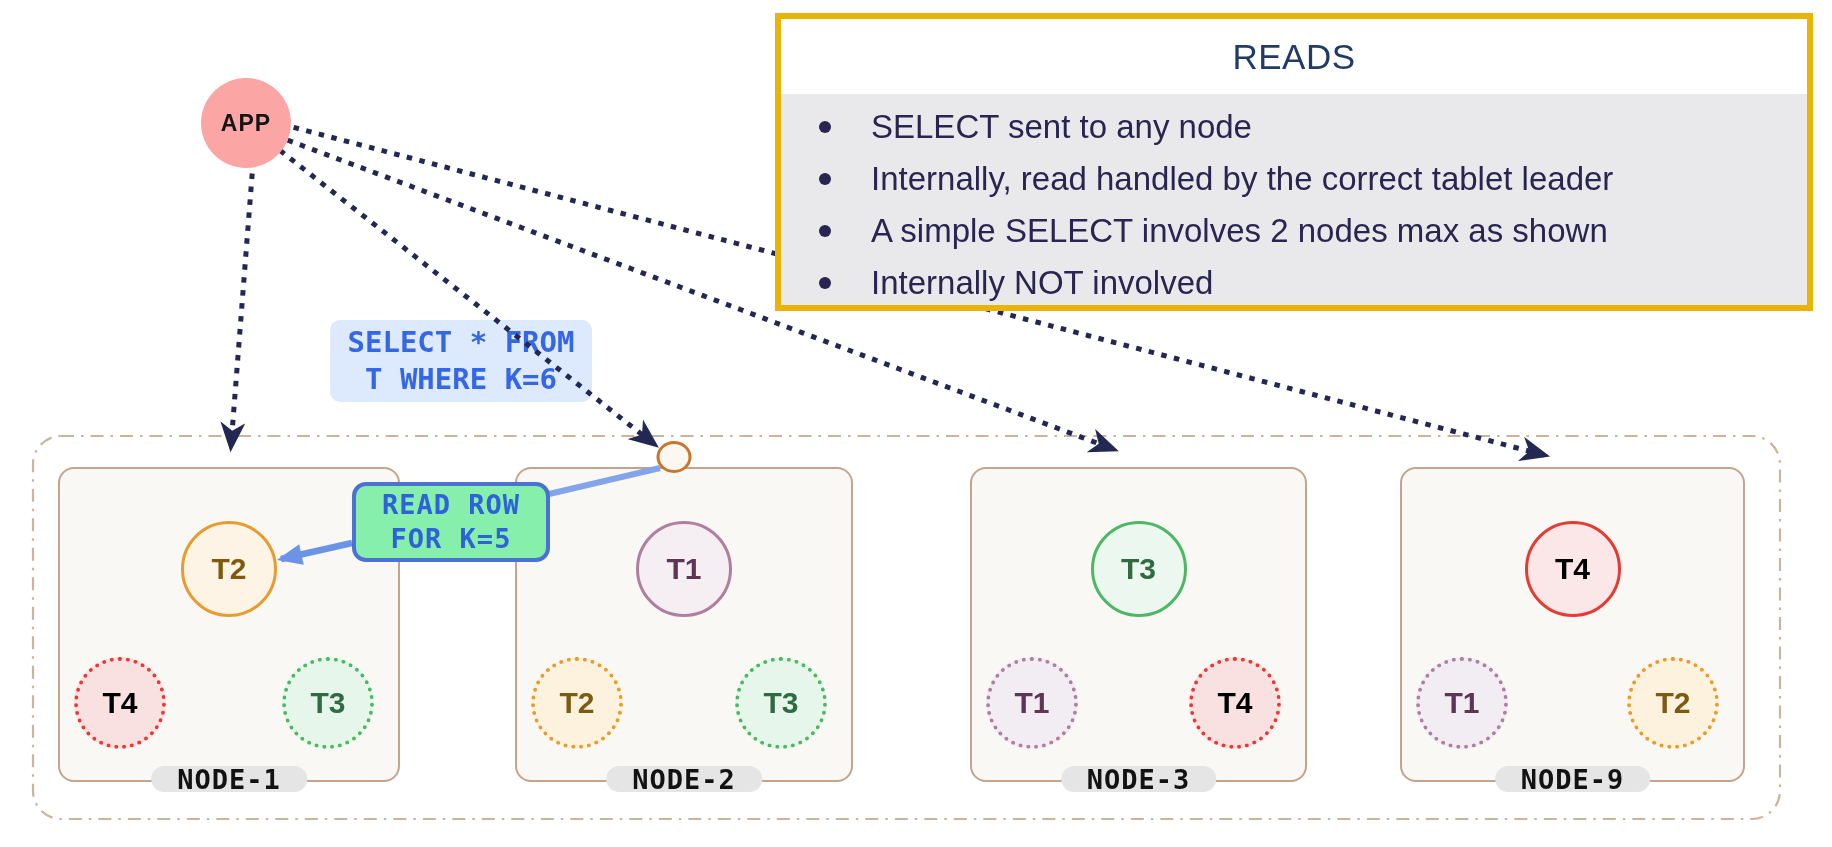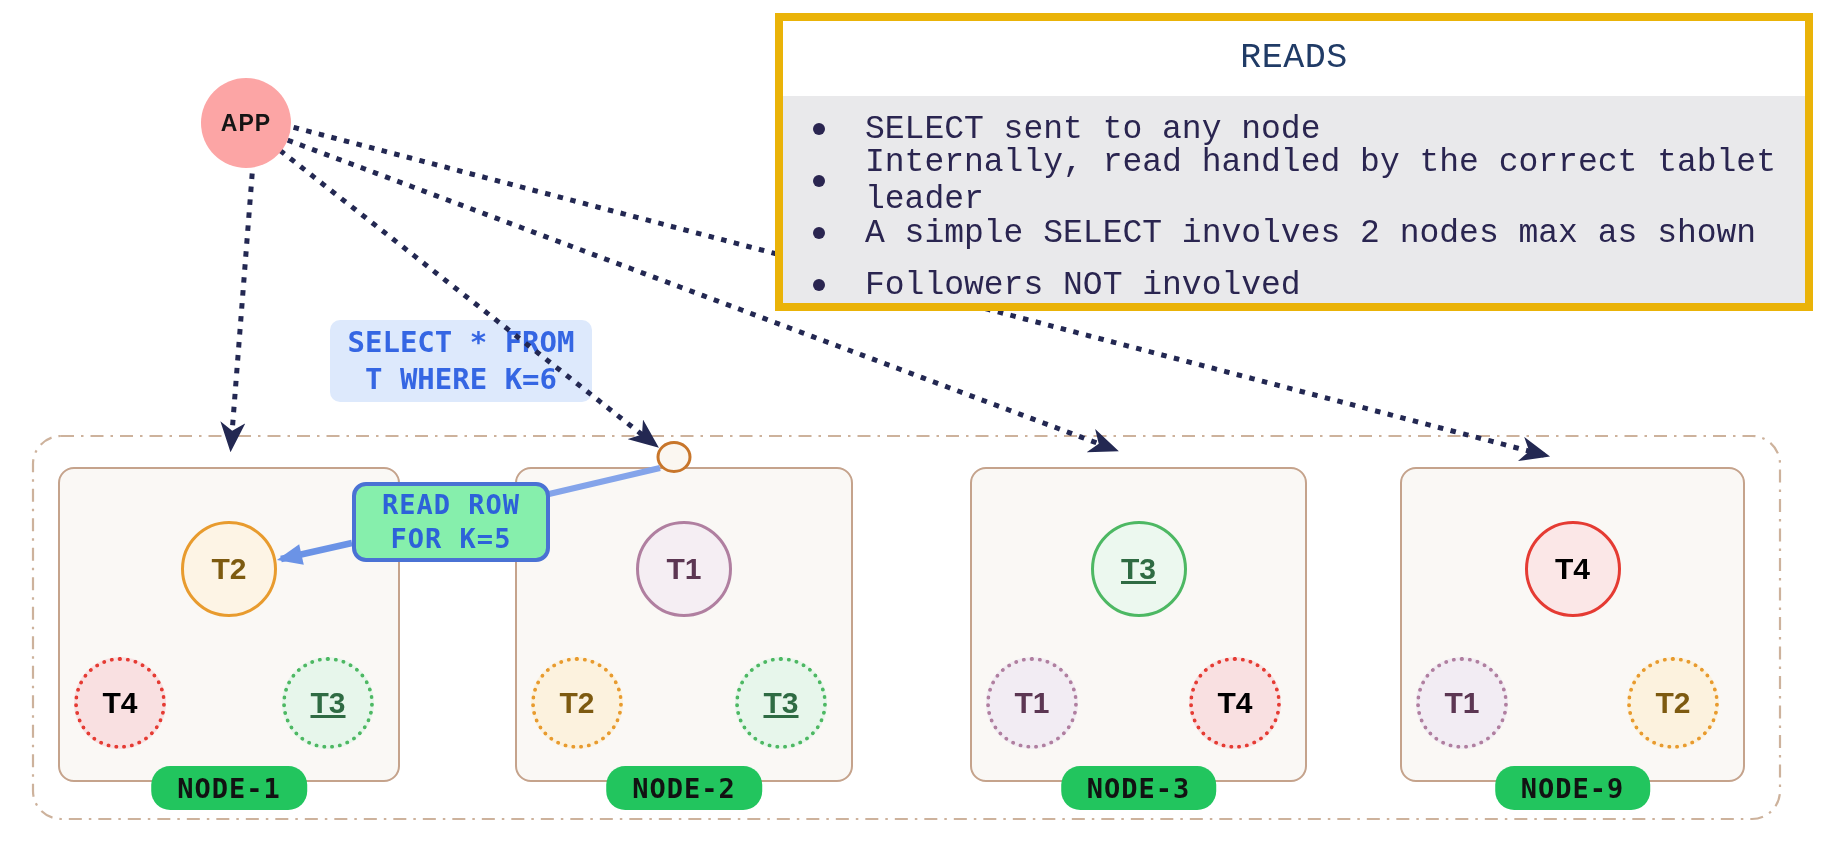--- a/index.html
+++ b/index.html
@@ -9,30 +9,30 @@
     background:#ffffff; font-family:"Liberation Sans", sans-serif;
   }
   .layer-nodes { position:absolute; inset:0; z-index:1; }
   .overlay-svg { position:absolute; inset:0; z-index:2; pointer-events:none; }
   .layer-top { position:absolute; inset:0; z-index:3; pointer-events:none; }
   .layer-top > * { pointer-events:auto; }
 
   
   .info-panel {
     position:absolute; left:775px; top:13px; width:1038px; height:298px;
-    border:8px solid #eab308; background:#ffffff;font-family:Liberation Mono, monospace;
+    border:6px solid #eab308; background:#ffffff;
   }
   .info-title {
     height:75px; line-height:75px; text-align:center;
     font-size:35px; font-weight:500; color:#203b66; letter-spacing:0.5px;
     background:#ffffff;
   }
   .info-body {
     position:absolute; left:0; right:0; top:75px; bottom:0;
-    background:#e9e9eb; padding:7px 0 0 30px; list-style:none;
+    background:#e9e9eb; padding:7px 0 0 38px; list-style:none;
   }
   .info-body li {
     display:flex; align-items:center; height:52px;
     font-size:33px; color:#2a2550;
   }
   .bullet-dot {
     width:12px; height:12px; border-radius:50%; background:#2a2550;
     margin-right:40px; flex:0 0 auto;
   }
 
@@ -65,37 +65,37 @@
   .node {
     position:absolute; top:460px; height:315px;
     background:#faf8f5; border:2px solid #c5a38c; border-radius:16px;margin-top:7px;
   }
   .node-1 { left:58px;   width:342px; }
   .node-2 { left:515px;  width:338px; }
   .node-3 { left:970px;  width:337px; }
   .node-4 { left:1400px; width:345px; }
   .node-pill {
     position:absolute; top:297px; left:50%; transform:translateX(-50%);
-    height:44px; padding:0 26px; background:#22c55e; border-radius:19px;
+    height:26px; padding:0 26px; background:#e5e5e5; border-radius:19px;
     display:flex; align-items:center; white-space:nowrap;
     font-family:"DejaVu Sans Mono", monospace; font-weight:700;
     font-size:27px; color:#121212; letter-spacing:1px;
   }
   .tab {
     position:absolute; border-radius:50%;
     display:flex; align-items:center; justify-content:center;
     font-size:30px; font-weight:600;
   }
   .leader   { width:96px; height:96px; top:52px; left:calc(50% - 48px); border-style:solid; border-width:3px; }
   .follower { width:92px; height:92px; top:188px; border-style:dotted; border-width:4px; }
   .follower.pos-left  { left:14px; }
   .follower.pos-right { right:24px; }
   .t1 { border-color:#b07fa0; background:#f5eef3; color:#5c3652; }
   .t2 { border-color:#e89b2e; background:#fdf4e5; color:#7d5a10; }
-  .t3 { border-color:#4db863; background:#ecf8ef; color:#2f6b43;text-decoration:underline; }
+  .t3 { border-color:#4db863; background:#ecf8ef; color:#2f6b43; }
   .t4 { border-color:#e53b33; background:#fbe7e7; color:#000000; }
   .follower.t1 { background:#f2ecf3; }
   .follower.t2 { background:#fcf2de; }
   .follower.t3 { background:#e7f6eb; }
   .follower.t4 { background:#f9e0e1; }
 </style>
 </head>
 <body>
 
 <div class="canvas">
@@ -171,21 +171,21 @@
         <li>
           <span class="bullet-dot"></span>
           <span>Internally, read handled by the correct tablet leader</span>
         </li>
         <li>
           <span class="bullet-dot"></span>
           <span>A simple SELECT involves 2 nodes max as shown</span>
         </li>
         <li>
           <span class="bullet-dot"></span>
-          <span>Followers NOT involved</span>
+          <span>Internally NOT involved</span>
         </li>
       </ul>
     </div>
 
     <div class="app-circle">APP</div>
 
     <div class="read-label">
       <div>READ ROW</div>
       <div>FOR K=5</div>
     </div>

